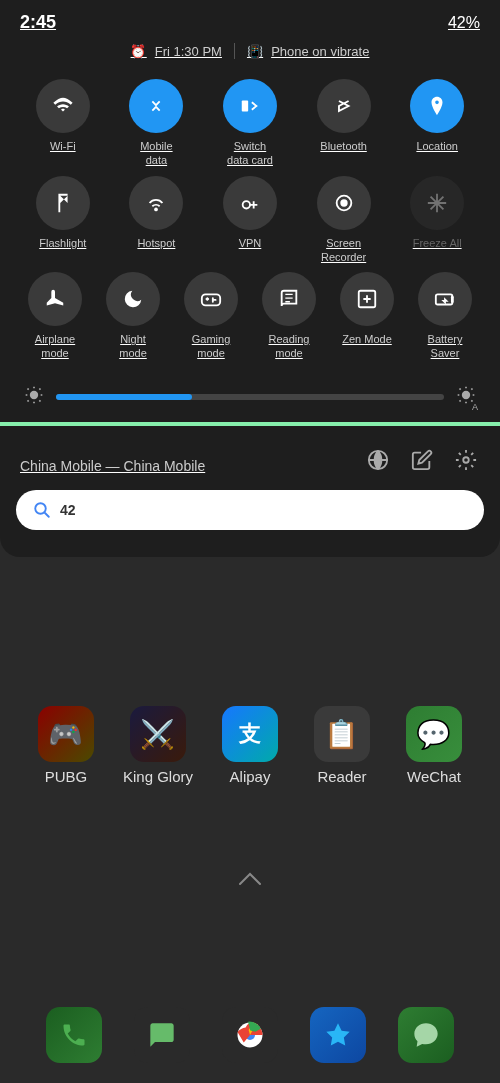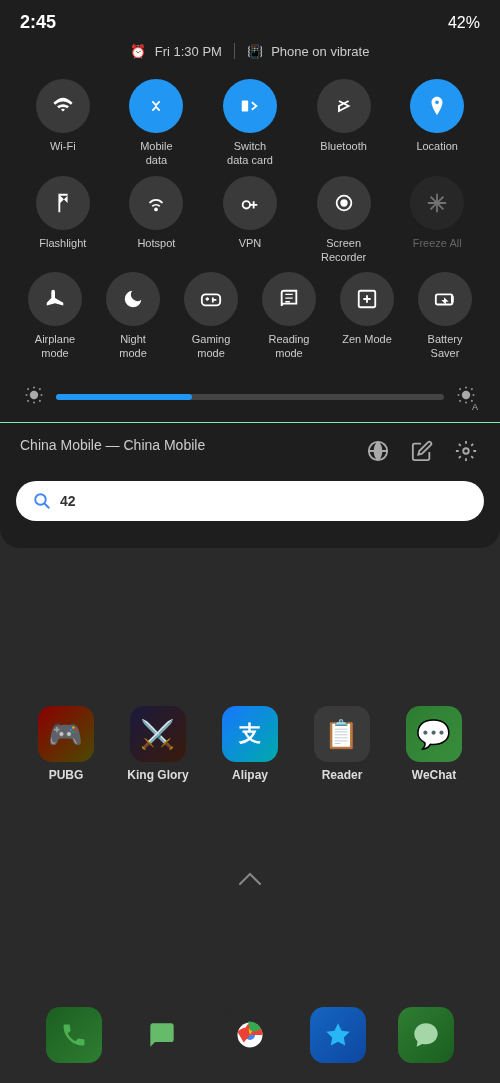--- a/index.html
+++ b/index.html
@@ -22,20 +22,21 @@
     }
 
     
     .panel {
       position: absolute;
       top: 0; left: 0; right: 0;
       background: #1e1e1e;
       z-index: 10;
       border-radius: 0 0 20px 20px;
       padding-bottom: 15px;
+      text-decoration: underline;
     }
 
     
     .status-bar {
       display: flex;
       justify-content: space-between;
       align-items: center;
       padding: 12px 20px 6px;
     }
     .status-time {
@@ -133,23 +134,23 @@
     }
     .brightness-icon-right {
       font-size: 18px;
       color: #aaa;
       position: relative;
     }
 
     
     .carrier-row {
       display: flex;
-      align-items: flex-start;
-      padding: 14px 20px 10px;
-      border-top: 1px solid #86efac;
+      align-items: flex-end;
+      padding: 20px 20px 10px;
+      border-top: 4px solid #86efac;
     }
     .carrier-text {
       flex: 1;
       font-size: 14px;
       color: #ccc;
     }
     .carrier-icons {
       display: flex;
       gap: 16px;
       align-items: center;
@@ -214,24 +215,23 @@
       height: 56px;
       border-radius: 14px;
       margin-bottom: 6px;
       display: flex;
       align-items: center;
       justify-content: center;
       font-size: 28px;
       overflow: hidden;
     }
     .app-label {
-      font-size: 12px;
+      font-size: 15px;
       color: #ddd;
       text-align: center;
-      font-weight: bold;
     }
 
     
     .swipe-indicator {
       position: absolute;
       top: 870px;
       left: 50%;
       transform: translateX(-50%);
       z-index: 5;
       color: #888;

